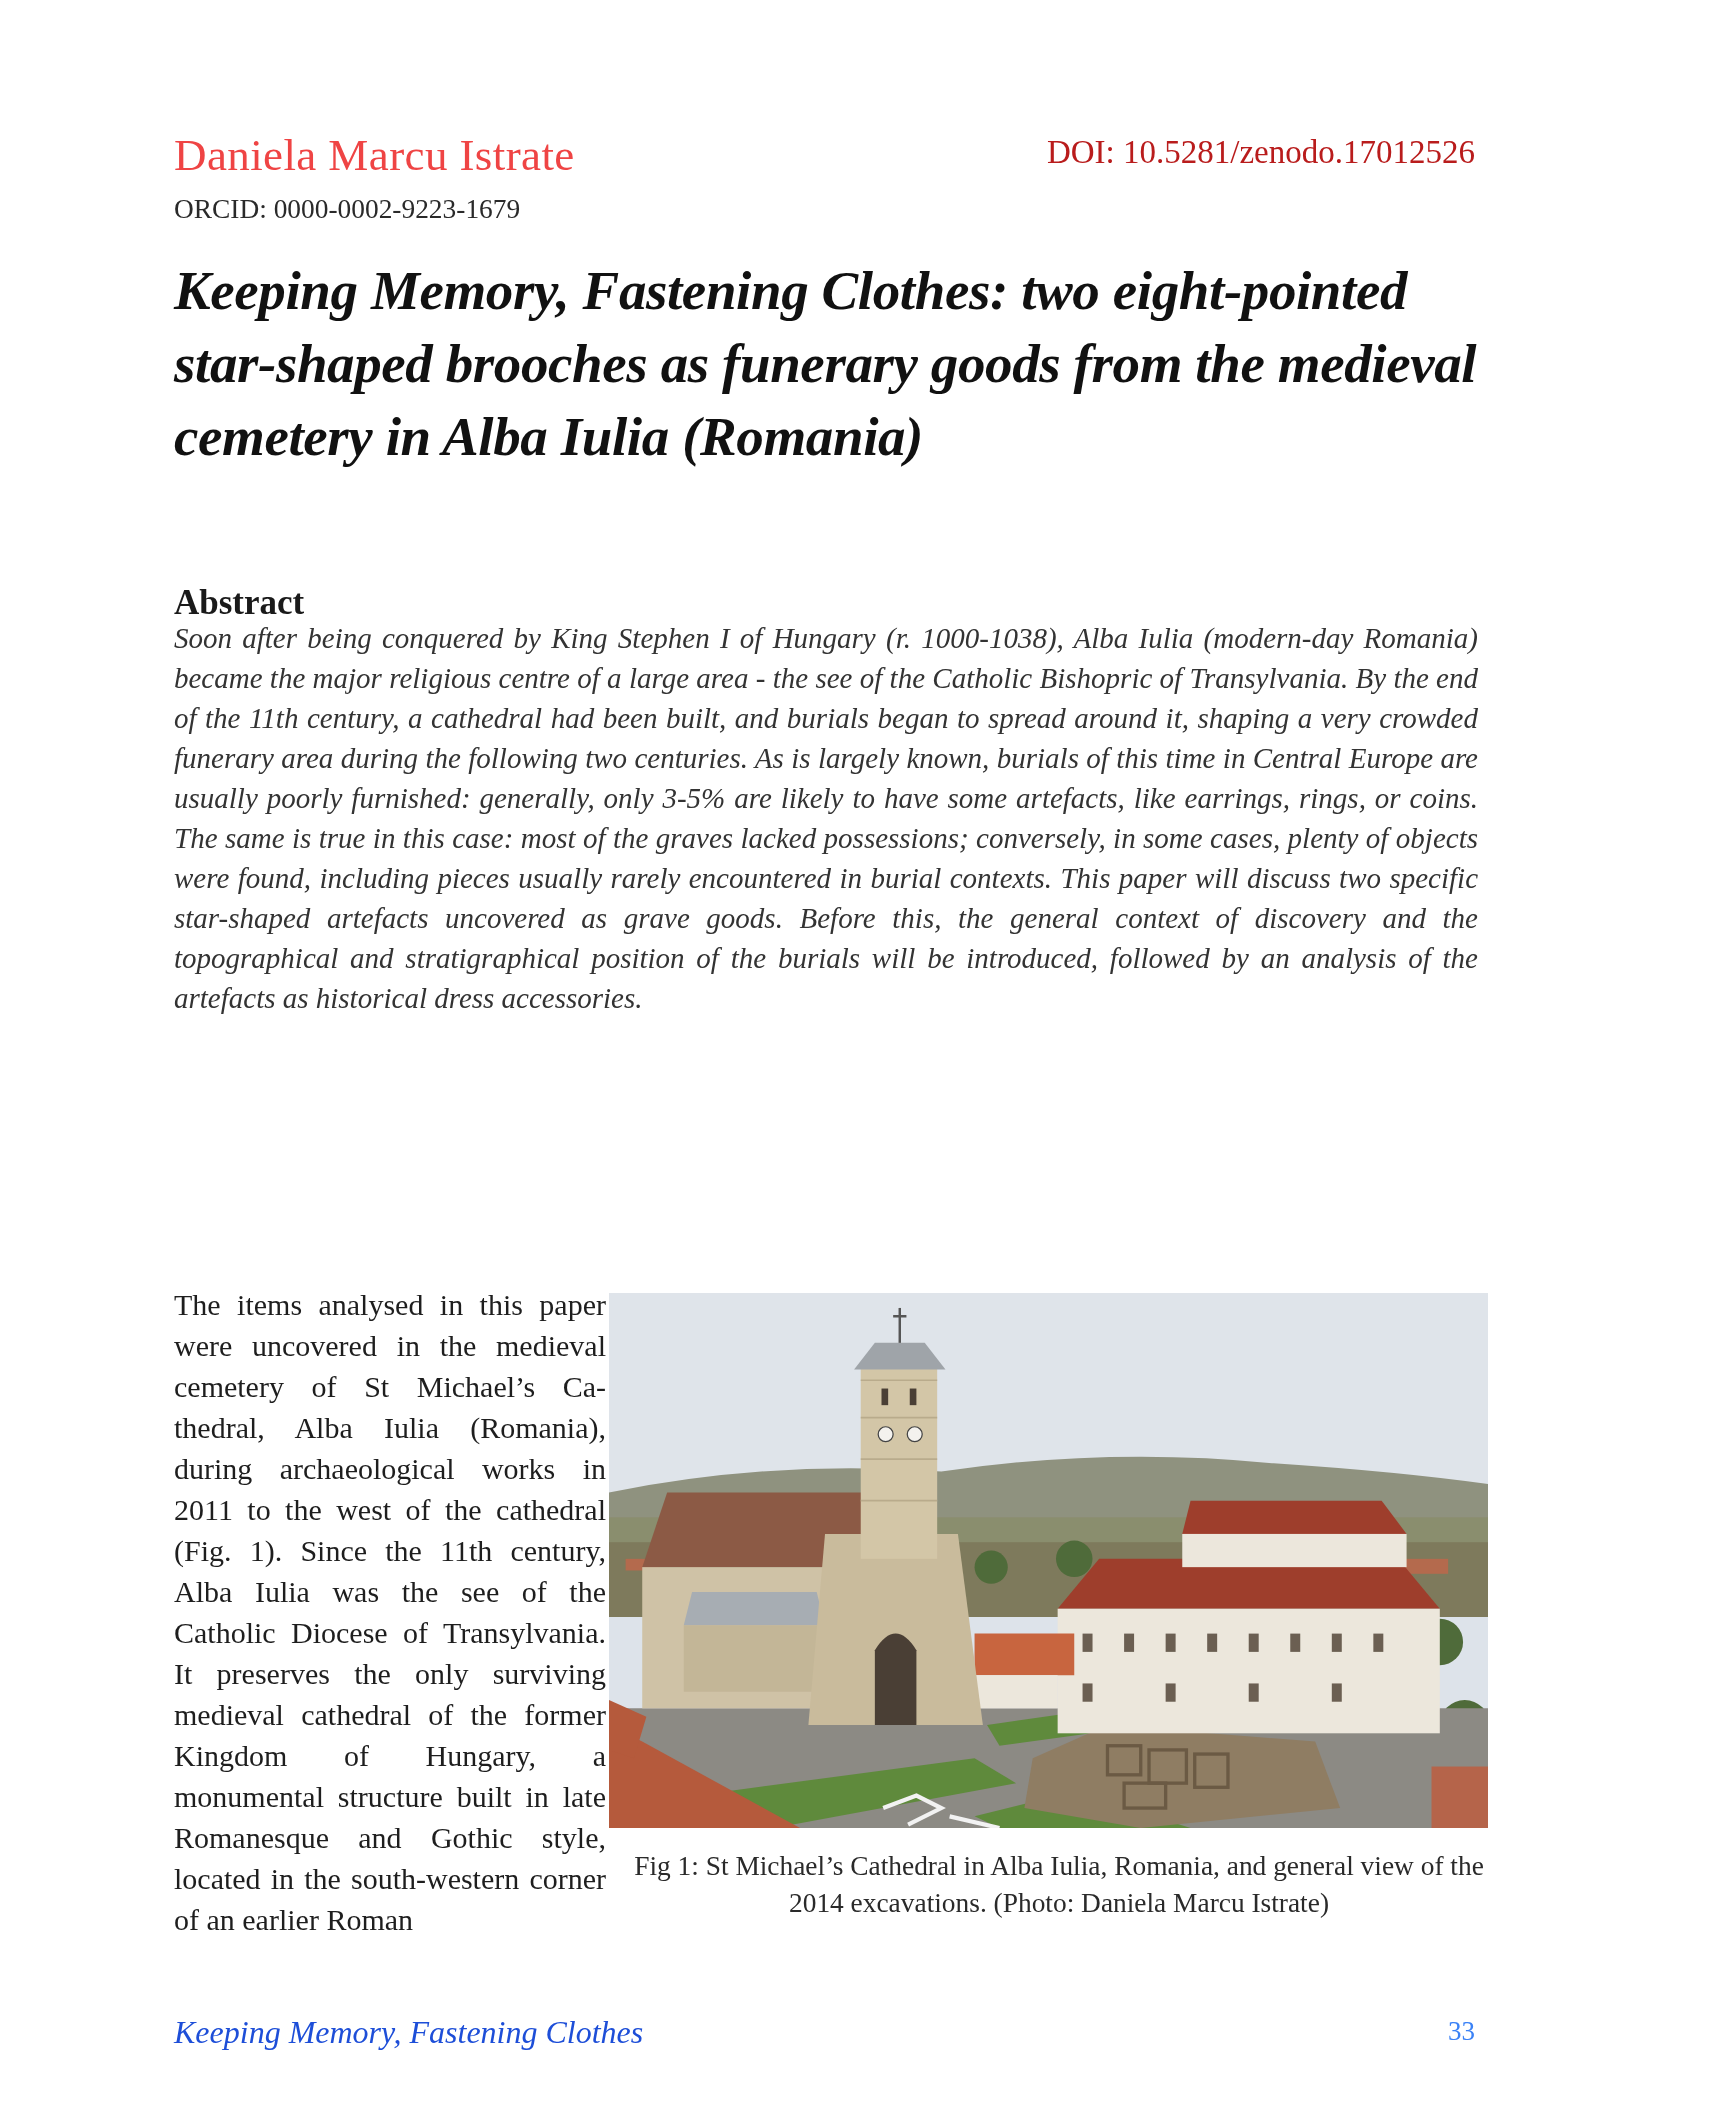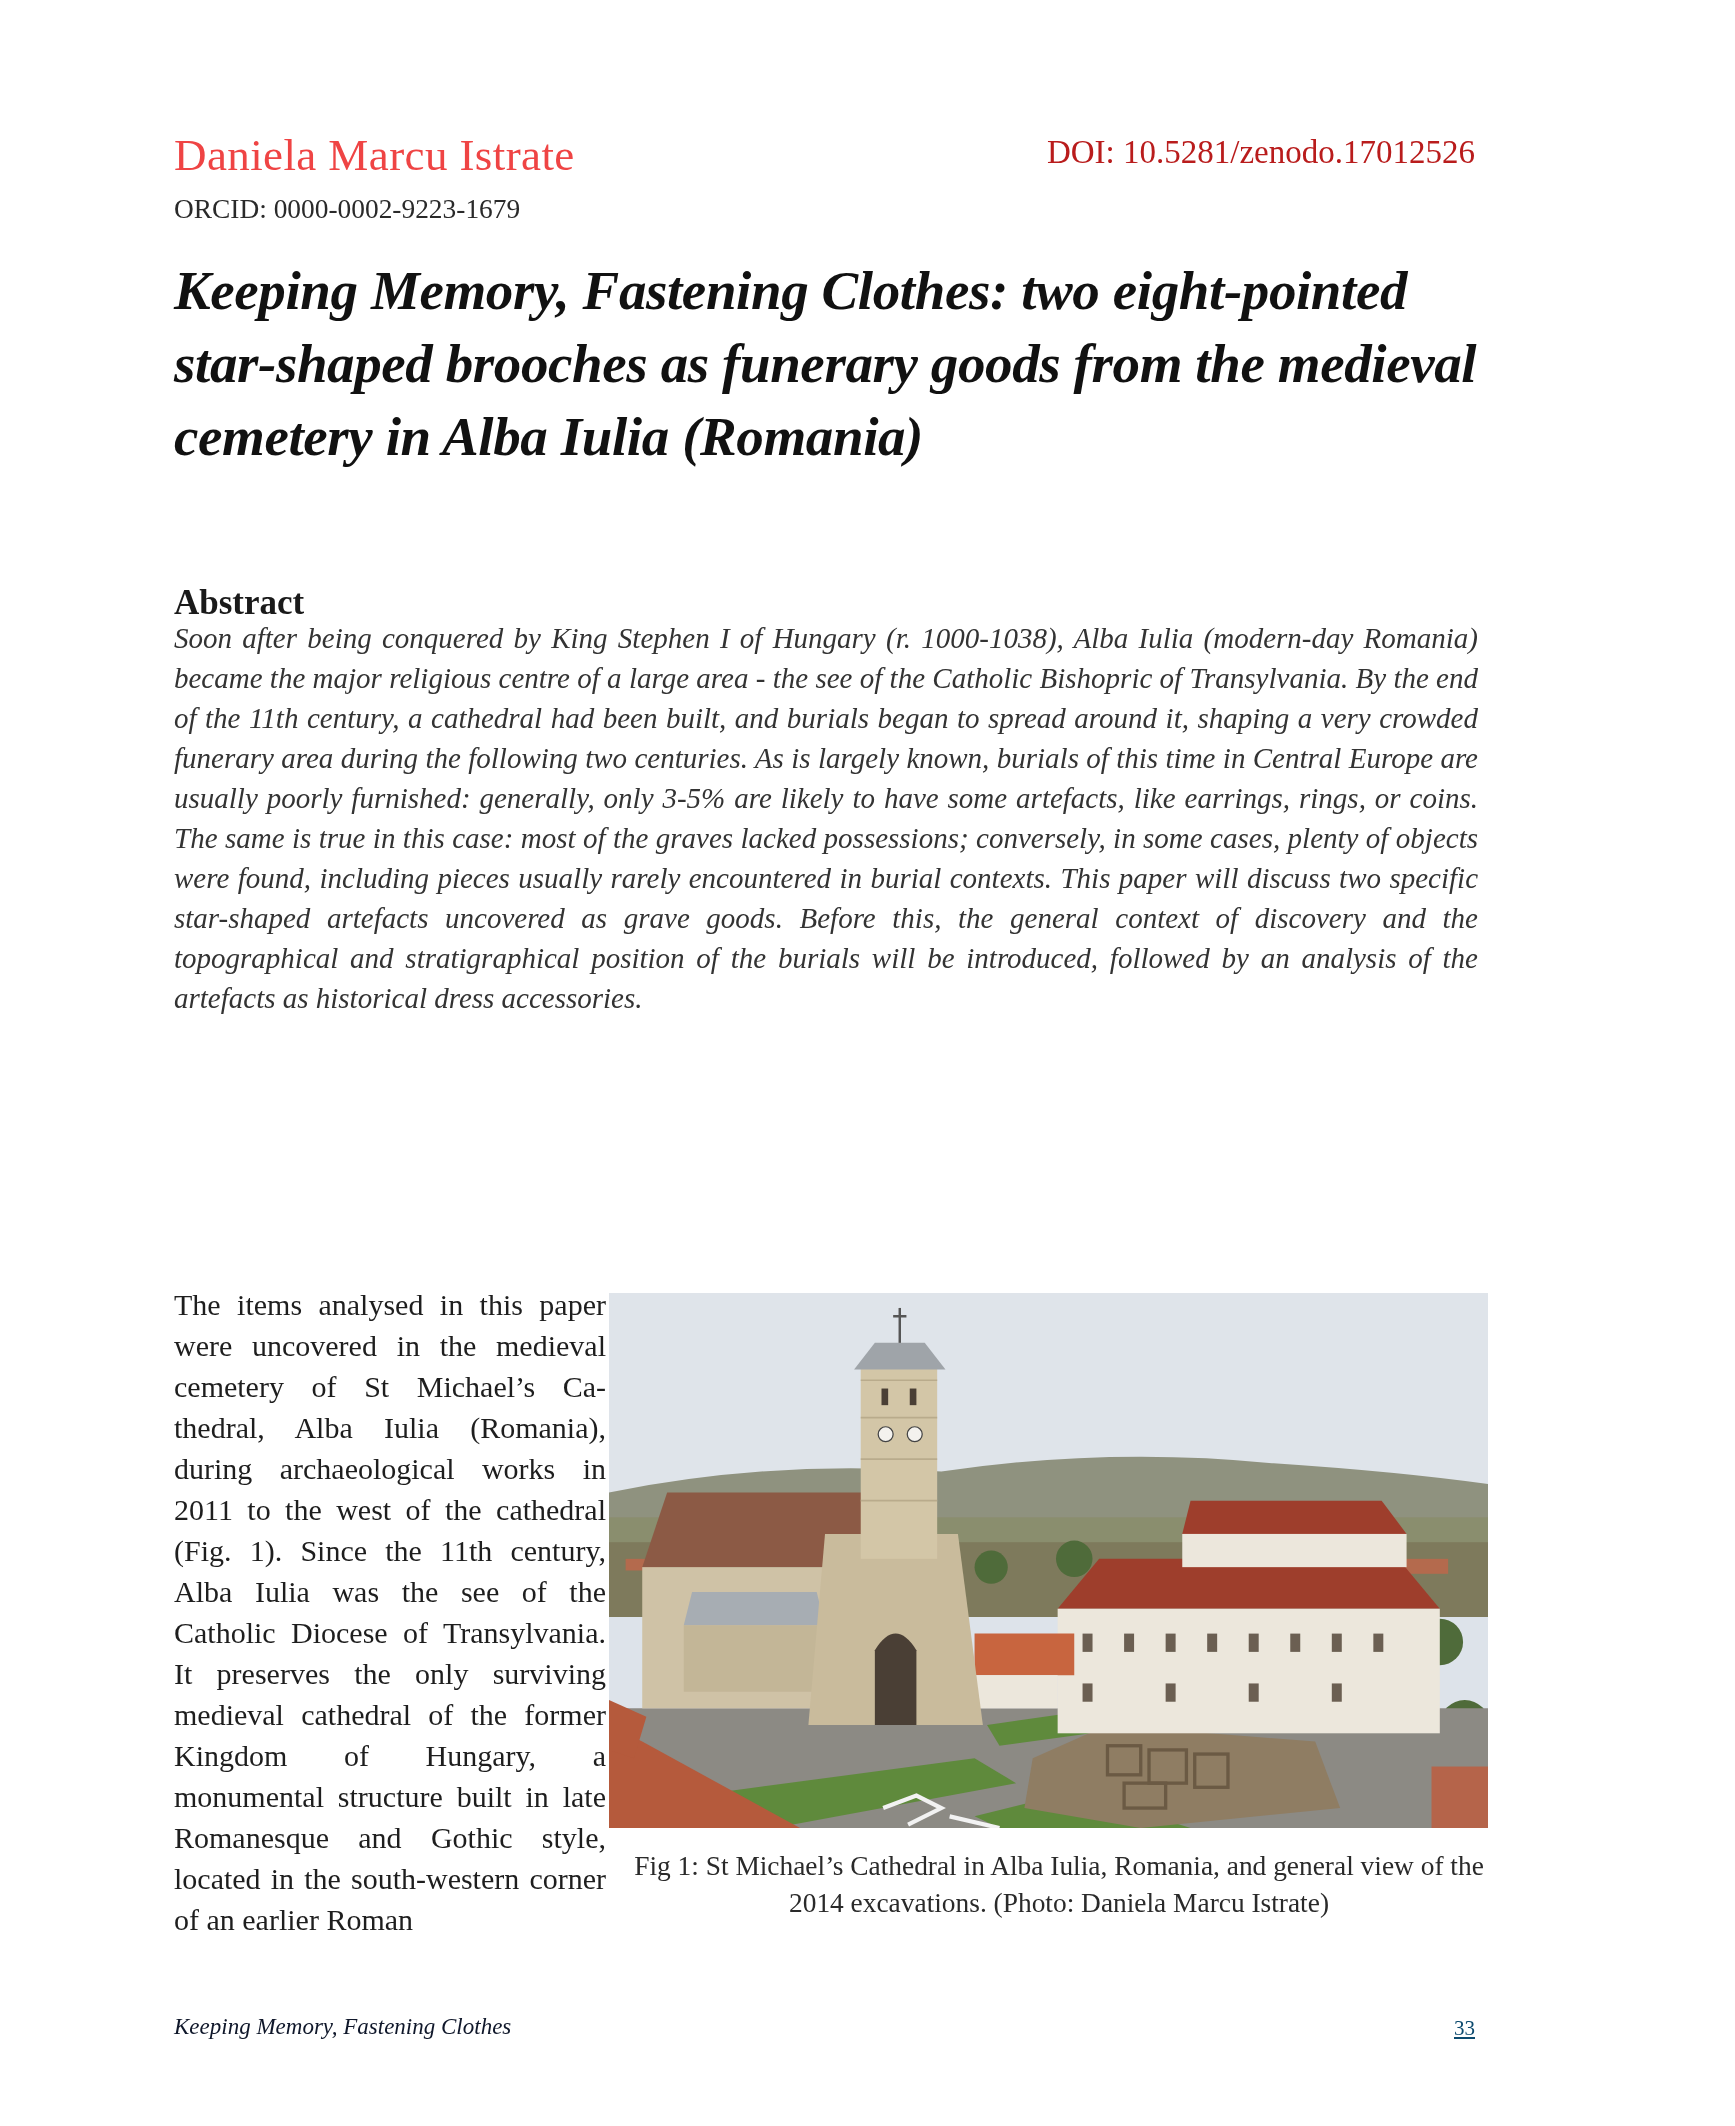--- a/index.html
+++ b/index.html
@@ -60,25 +60,25 @@
     }
     .figure svg { display: block; width: 100%; height: 100%; }
 
     .caption {
       position: absolute; left: 631px; top: 1848px; width: 856px;
       font-size: 27.4px; line-height: 37px; color: #2a2a2a; text-align: center; margin: 0;
     }
 
     .footer-title {
       position: absolute; left: 174px; top: 2014px;
-      font-size: 23px; font-style: italic; color: #0f172a;
+      font-size: 32px; font-style: italic; color: #1d4ed8;
     }
     .page-number {
       position: absolute; right: 260px; top: 2016px;
-      font-size: 21px; color: #0c4a6e; text-decoration: underline;
+      font-size: 27px; color: #3b82f6;
     }
   </style>
 </head>
 <body>
 
 <div class="page">
 
   <div class="author-name">Daniela Marcu Istrate</div>
   <div class="doi">DOI: 10.5281/zenodo.17012526</div>
   <div class="orcid">ORCID: 0000-0002-9223-1679</div>

